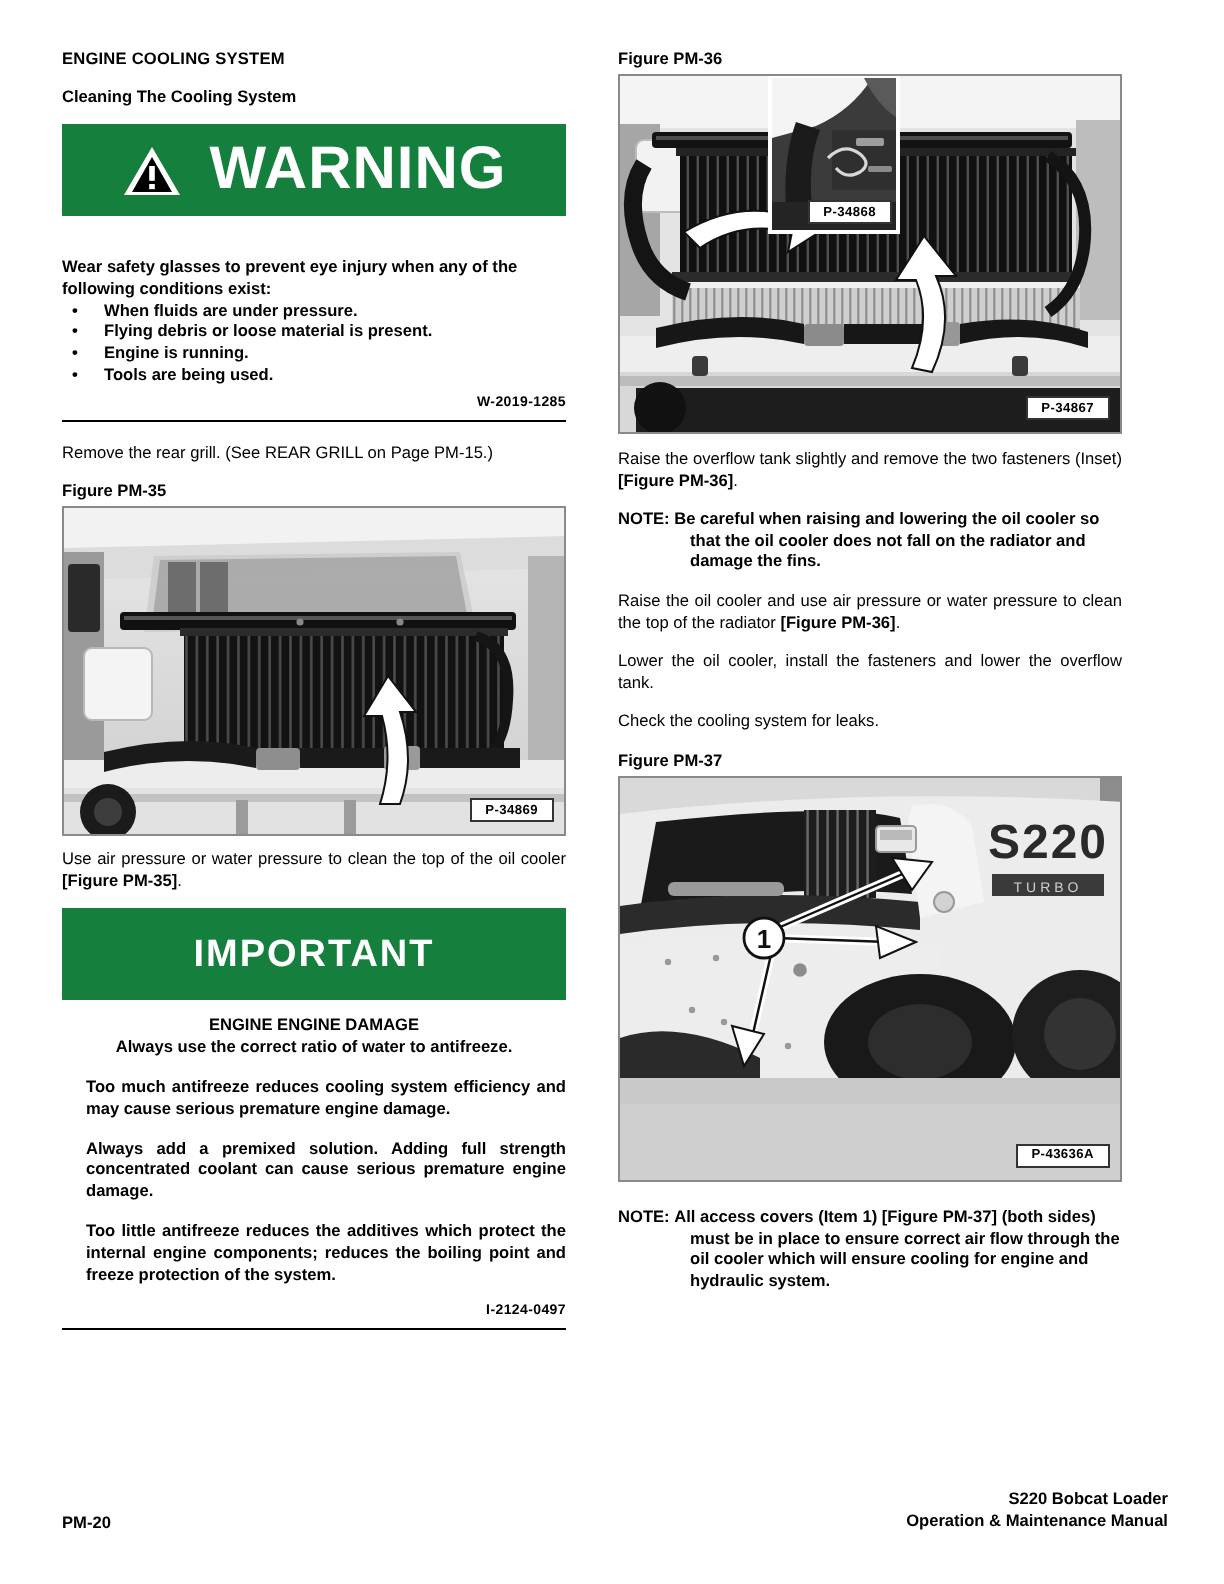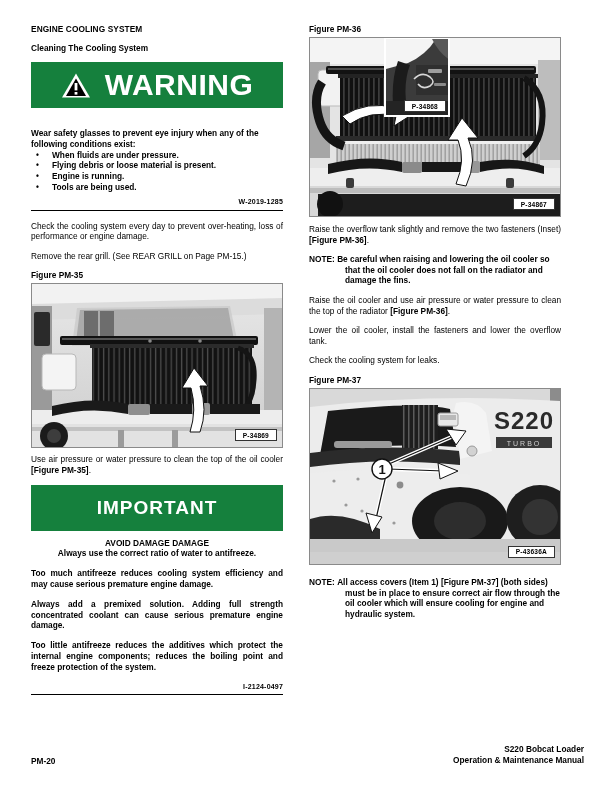--- a/index.html
+++ b/index.html
@@ -38,21 +38,21 @@
   .warn-body .lead { margin: 0 0 0 0; }
   ul.warn-list { list-style:none; margin: 0; padding: 0; }
   ul.warn-list li { position: relative; padding-left: 21px; }
   ul.warn-list li .b { position:absolute; left: 5px; top: 0; }
   .code { font-size: 7px; font-weight: bold; text-align: right; margin-top: 4px; letter-spacing: .2px;}
   .rule { border-top: 1.1px solid #000; margin-top: 2px; }
 
   .imp-body { font-size: 8.3px; font-weight: bold; line-height: 10.8px; padding-top: 7px; }
   .imp-title { text-align:center; margin:0; }
   .imp-sub  { text-align:center; margin:0 0 9px 0; }
-  .imp-p { text-align: justify; margin: 0 0 9px 0; }
+  .imp-p { text-align: justify; margin: 0 0 9px 12px; }
 
   
   .figure { position: relative; border: 1px solid #8a8a8a; overflow: hidden; background:#cfcfcf; }
   .ph-label {
     position:absolute; background:#fff; border:1px solid #333;
     font-size:6.6px; font-weight:bold; padding: 1.5px 7px; letter-spacing:.2px;
     z-index: 9;
   }
   .inset-box {
     position:absolute; border:2px solid #fff; overflow:hidden; z-index: 8; background:#4a4a4a;
@@ -92,21 +92,20 @@
             <li><span class="b">•</span><span>When fluids are under pressure.</span></li>
             <li><span class="b">•</span><span>Flying debris or loose material is present.</span></li>
             <li><span class="b">•</span><span>Engine is running.</span></li>
             <li><span class="b">•</span><span>Tools are being used.</span></li>
           </ul>
           <div class="code">W-2019-1285</div>
           <div class="rule"></div>
         </div>
       </div>
 
-      <p class="body" style="margin-top:9px;">Check the cooling system every day to prevent over-heating, loss of performance or engine damage.</p>
       <p class="body">Remove the rear grill. (See REAR GRILL on Page PM-15.)</p>
 
       <div class="fig-cap">Figure PM-35</div>
 
       <div class="figure" style="height:165px;">
         <svg viewBox="0 0 252 165" width="252" height="165" preserveAspectRatio="none">
           <defs>
             <linearGradient id="g35bg" x1="0" y1="0" x2="0" y2="1">
               <stop offset="0%" stop-color="#e8e8e8"></stop>
                 <stop offset="100%" stop-color="#cdcdcd"></stop>
@@ -152,21 +151,21 @@
         <div class="ph-label" style="right:5px; bottom:6px;">P-34869</div>
       </div>
 
       <p class="body" style="margin-top:6px;"><span>Use air pressure or water pressure to clean the top of the oil cooler </span><span class="bold">[Figure PM-35]</span><span>.</span></p>
 
       <div>
         <div class="banner important">
           <span class="txt">IMPORTANT</span>
         </div>
         <div class="imp-body">
-          <div class="imp-title">AVOID DAMAGE DAMAGE</div>
+          <div class="imp-title">ENGINE ENGINE DAMAGE</div>
           <div class="imp-sub">Always use the correct ratio of water to antifreeze.</div>
           <div class="imp-p">Too much antifreeze reduces cooling system efficiency and may cause serious premature engine damage.</div>
           <div class="imp-p">Always add a premixed solution. Adding full strength concentrated coolant can cause serious premature engine damage.</div>
           <div class="imp-p">Too little antifreeze reduces the additives which protect the internal engine components; reduces the boiling point and freeze protection of the system.</div>
           <div class="code">I-2124-0497</div>
           <div class="rule"></div>
         </div>
       </div>
 
     </div>
@@ -239,21 +238,21 @@
 
       <p class="body bold" style="padding-left:36px; text-indent:-36px; text-align:left;"><span>NOTE:</span>&nbsp;<span>Be careful when raising and lowering the oil cooler so that the oil cooler does not fall on the radiator and damage the fins.</span></p>
 
       <p class="body"><span>Raise the oil cooler and use air pressure or water pressure to clean the top of the radiator </span><span class="bold">[Figure PM-36]</span><span>.</span></p>
 
       <p class="body">Lower the oil cooler, install the fasteners and lower the overflow tank.</p>
       <p class="body">Check the cooling system for leaks.</p>
 
       <div class="fig-cap">Figure PM-37</div>
 
-      <div class="figure" style="height:177px;">
+      <div class="figure" style="height:203px;">
         <svg viewBox="0 0 252 163" width="252" height="163" preserveAspectRatio="none">
           <defs>
             <linearGradient id="g37" x1="0" y1="0" x2="0" y2="1">
               <stop offset="0%" stop-color="#cccccc"></stop>
                 <stop offset="100%" stop-color="#b5b5b5"></stop>
             </linearGradient>
             <pattern id="grille" width="5" height="8" patternUnits="userSpaceOnUse">
               <rect width="5" height="8" fill="#1d1d1d"></rect>
               <rect x="3.2" width="1.2" height="8" fill="#6a6a6a"></rect>
             </pattern>

